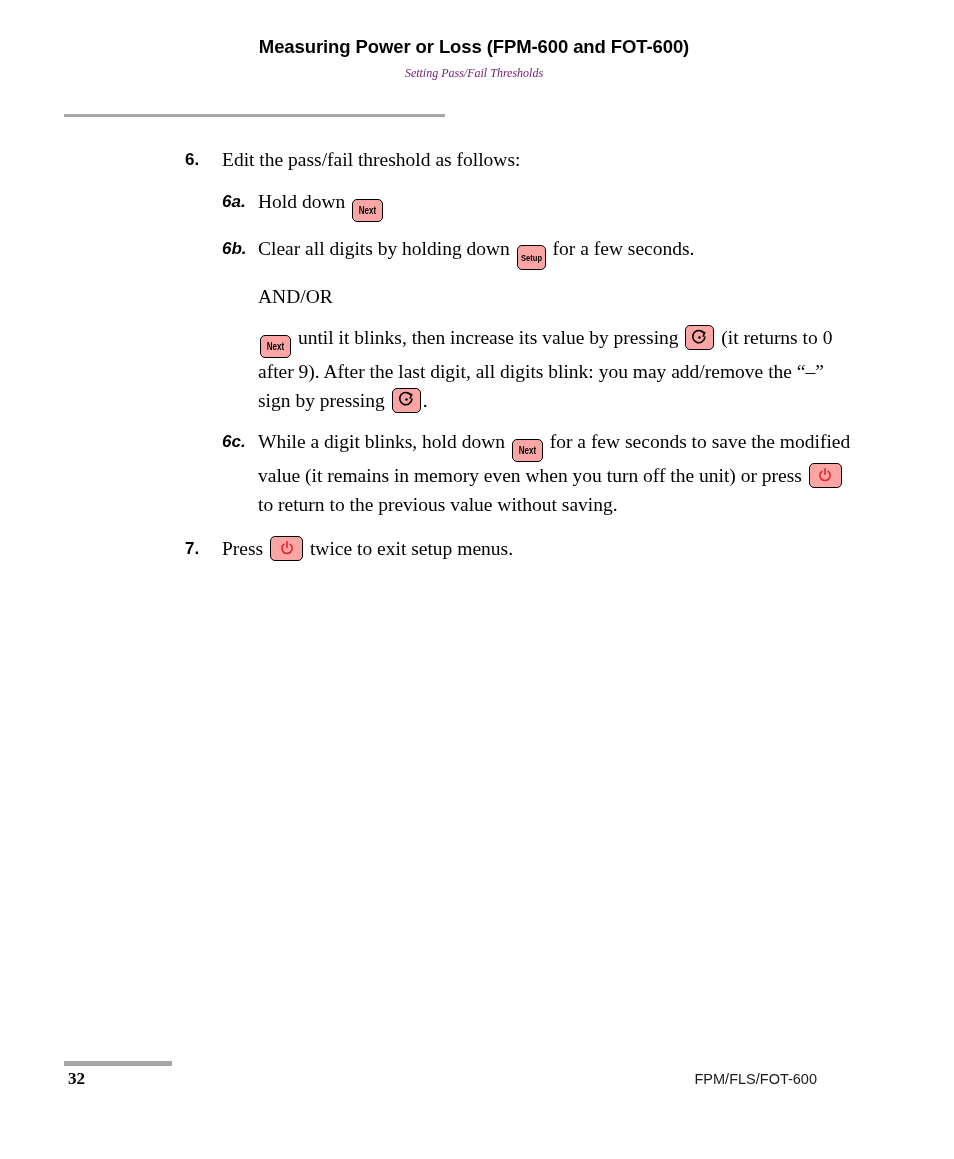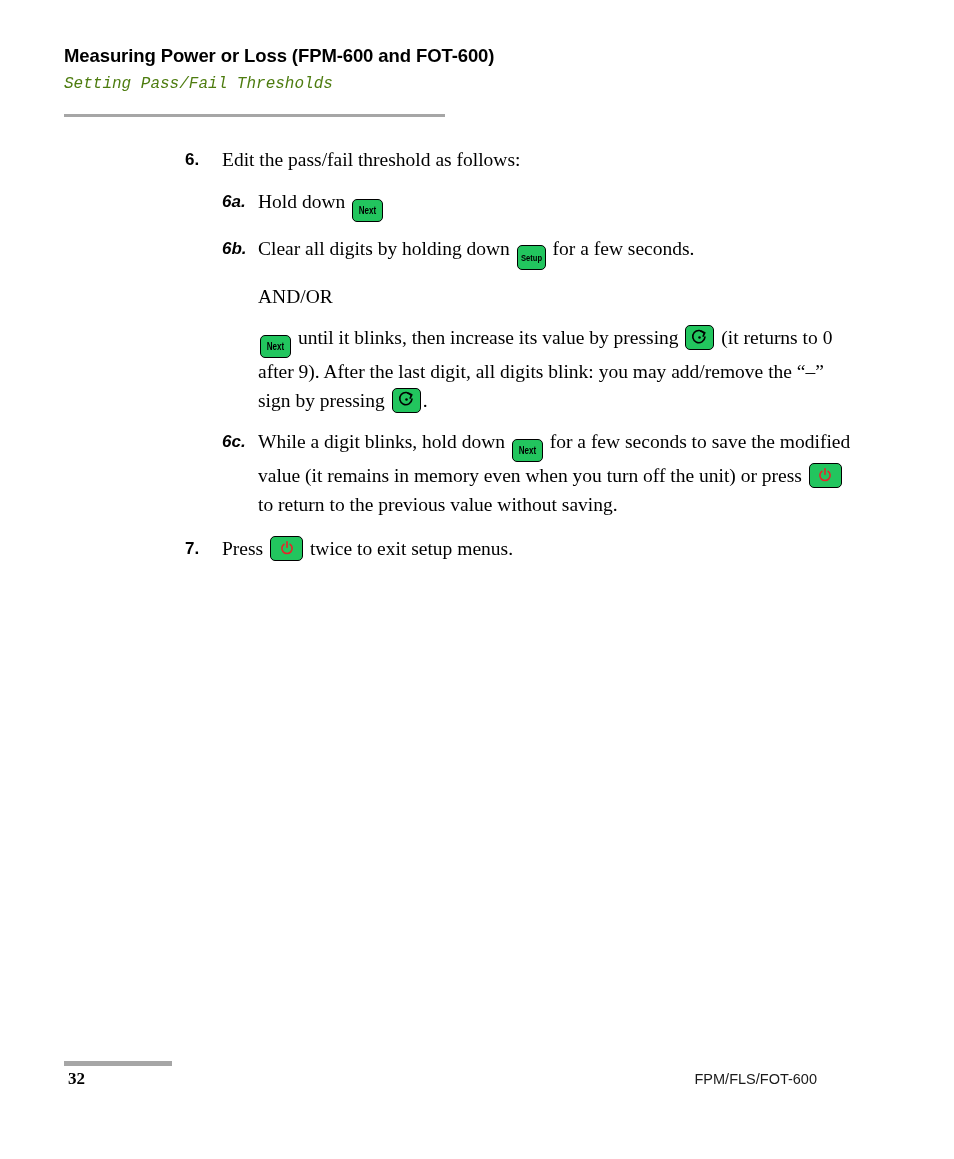--- a/index.html
+++ b/index.html
@@ -13,37 +13,38 @@
     position: relative;
     font-family: "Liberation Serif", serif;
     color: #000000;
     overflow: hidden;
   }
 
   
   .page-header {
     position: absolute;
     left: 64px;
-    top: 45px;
+    top: 36px;
     width: 820px;
+    text-align: center;
   }
   .header-title {
     font-family: "Liberation Sans", sans-serif;
     font-weight: bold;
     font-size: 18.5px;
     letter-spacing: -0.1px;
     color: #000;
     white-space: nowrap;
   }
   .header-subtitle {
-    font-family: Liberation Mono, monospace;
+    font-family: Liberation Serif, serif;
     font-style: italic;
-    font-size: 16px;
+    font-size: 12px;
     margin-top: 8px;
-    color: #4d7c0f;
+    color: #701a75;
     white-space: nowrap;
   }
   .header-rule {
     position: absolute;
     left: 64px;
     top: 114px;
     width: 381px;
     height: 3px;
     background: #a6a6a6;
   }
@@ -94,21 +95,21 @@
     display: block;
   }
 
   
   .key {
     display: inline-block;
     vertical-align: -6px;
     box-sizing: border-box;
     border: 1.6px solid #000;
     border-radius: 5px;
-    background: #22c55e;
+    background: #fca5a5;
     text-align: center;
     margin: 0 2px;
     position: relative;
   }
   .key-text {
     font-family: "Liberation Sans", sans-serif;
     font-weight: bold;
     color: #000;
     display: block;
     transform: scaleX(0.80);

